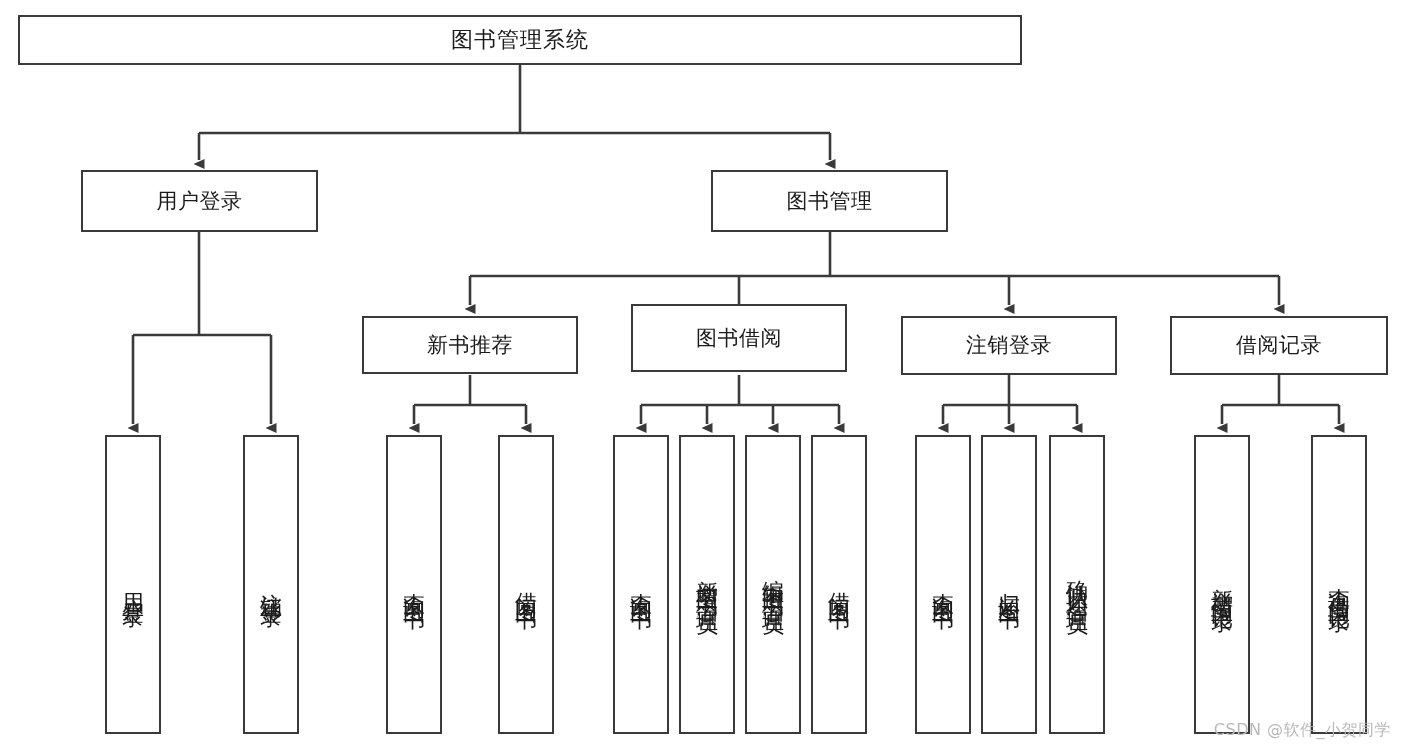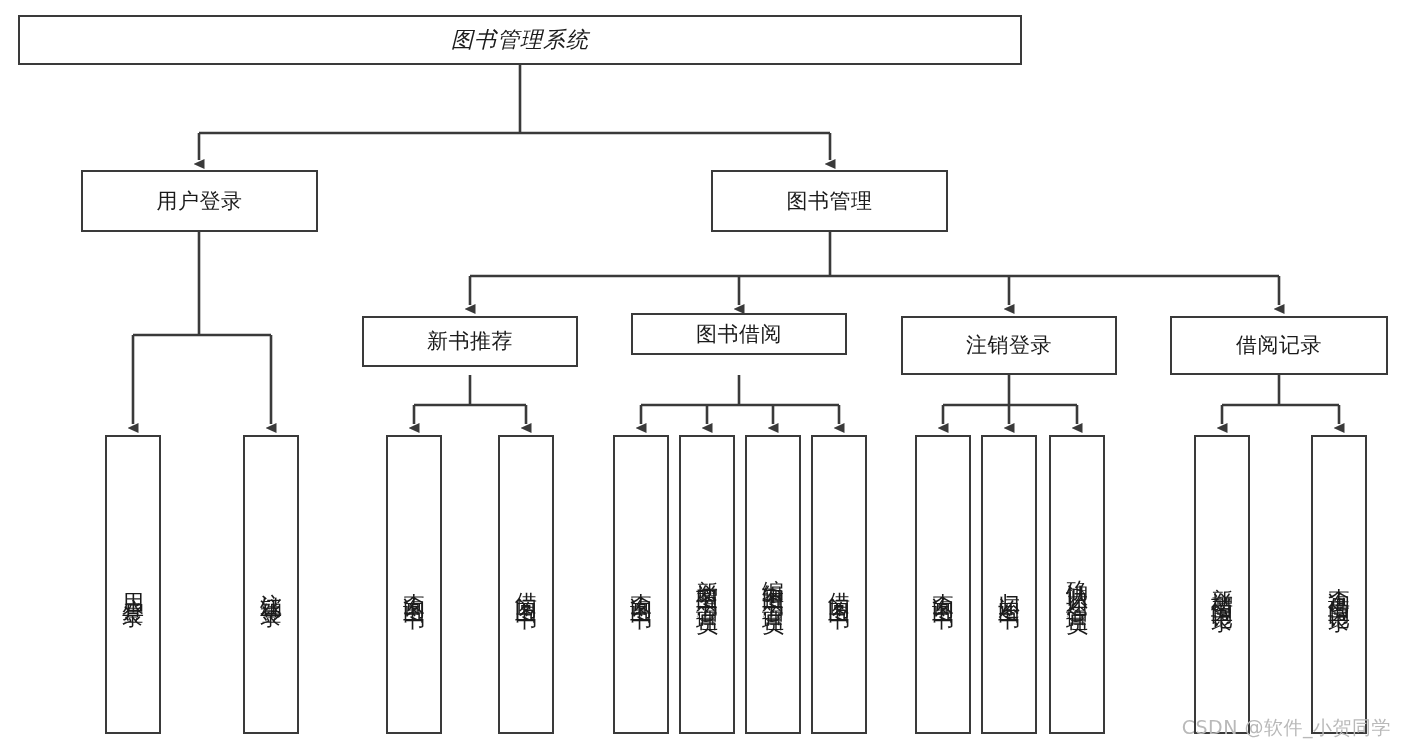--- a/index.html
+++ b/index.html
@@ -58,21 +58,21 @@
     text-orientation: upright;
     font-size: 22px;
     letter-spacing: 5px;
     line-height: 1;
     white-space: normal;
   }
   .watermark {
     position: absolute;
     right: 14px;
     bottom: 6px;
-    font-size: 19px;
+    font-size: 16px;
     color: #b9b9b9;
     letter-spacing: 0.5px;
     z-index: 5;
     white-space: nowrap;
   }
 </style>
 </head>
 <body>
 
 <div id="stage">
@@ -120,35 +120,35 @@
       <path d="M1009,405 L1009,424" marker-end="url(#arrow)"></path>
       <path d="M1077,405 L1077,424" marker-end="url(#arrow)"></path>
 
       <path d="M1279,375 L1279,405"></path>
       <path d="M1222,405 L1339,405"></path>
       <path d="M1222,405 L1222,424" marker-end="url(#arrow)"></path>
       <path d="M1339,405 L1339,424" marker-end="url(#arrow)"></path>
     </g>
   </svg>
 
-  <div class="node root" style="left:18px; top:15px; width:1004px; height:50px;font-style:italic;">
+  <div class="node root" style="left:18px; top:15px; width:1004px; height:50px;">
     <span class="lbl">图书管理系统</span>
   </div>
 
   <div class="node horiz" style="left:81px; top:170px; width:237px; height:62px;">
     <span class="lbl">用户登录</span>
   </div>
   <div class="node horiz" style="left:711px; top:170px; width:237px; height:62px;justify-content:center;">
     <span class="lbl">图书管理</span>
   </div>
 
-  <div class="node horiz" style="left:362px; top:316px; width:216px; height:51px;">
+  <div class="node horiz" style="left:362px; top:316px; width:216px; height:58px;">
     <span class="lbl">新书推荐</span>
   </div>
-  <div class="node horiz" style="left:631px; top:313px; width:216px; height:42px;">
+  <div class="node horiz" style="left:631px; top:304px; width:216px; height:68px;">
     <span class="lbl">图书借阅</span>
   </div>
   <div class="node horiz" style="left:901px; top:316px; width:216px; height:59px;">
     <span class="lbl">注销登录</span>
   </div>
   <div class="node horiz" style="left:1170px; top:316px; width:218px; height:59px;">
     <span class="lbl">借阅记录</span>
   </div>
 
   <div class="node leaf" style="left:105px; top:435px; width:56px; height:299px;">

